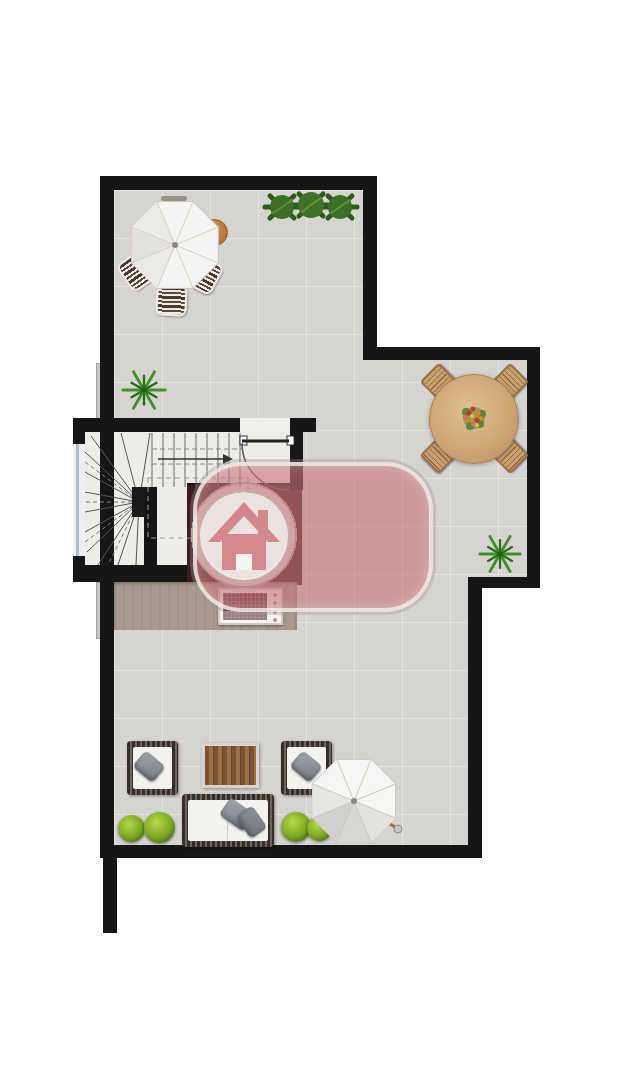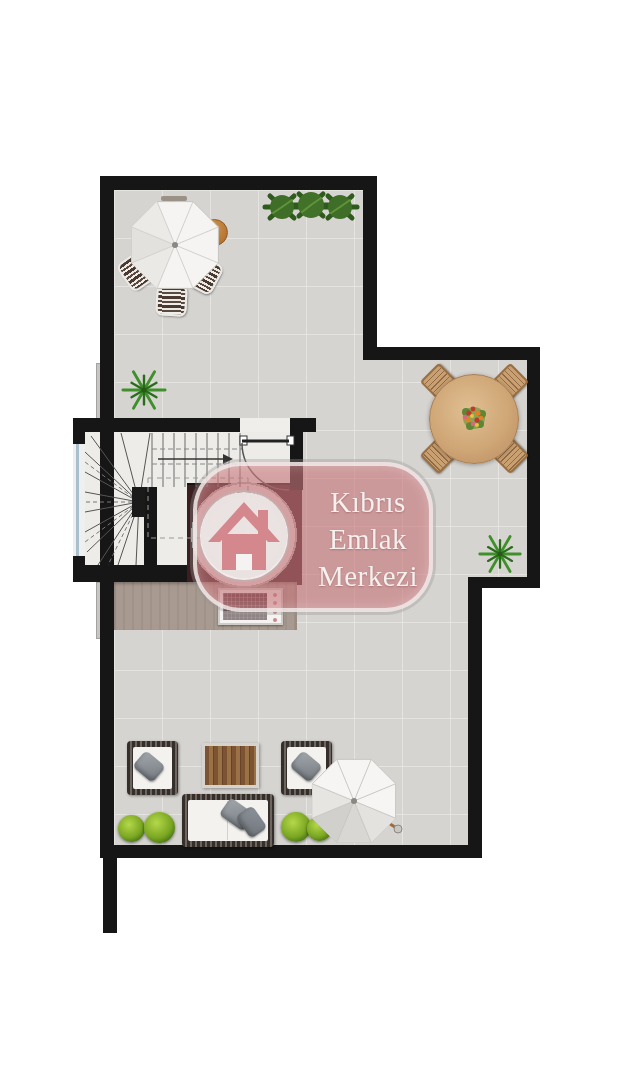--- a/index.html
+++ b/index.html
@@ -332,19 +332,14 @@
   </svg>
 
   <div class="abs wm-rect"></div>
   <div class="abs wm-disc"></div>
   <svg class="abs" style="left:200px;top:492px;z-index:12;" width="88" height="88" viewBox="0 0 88 88">
     <rect x="58" y="18" width="10" height="24" fill="#d4878d"></rect>
     <polygon points="44,10 80,50 68,50 44,24 20,50 8,50" fill="#d4878d"></polygon>
     <rect x="22" y="42" width="44" height="36" fill="#d4878d"></rect>
     <rect x="36" y="62" width="16" height="16" fill="#f5f3f1"></rect>
   </svg>
-  <div class="abs wm-text">
-    <div>Kıbrıs</div>
-    <div>Emlak</div>
-    <div>Merkezi</div>
-  </div>
 
 </div>
 
 </body></html>

